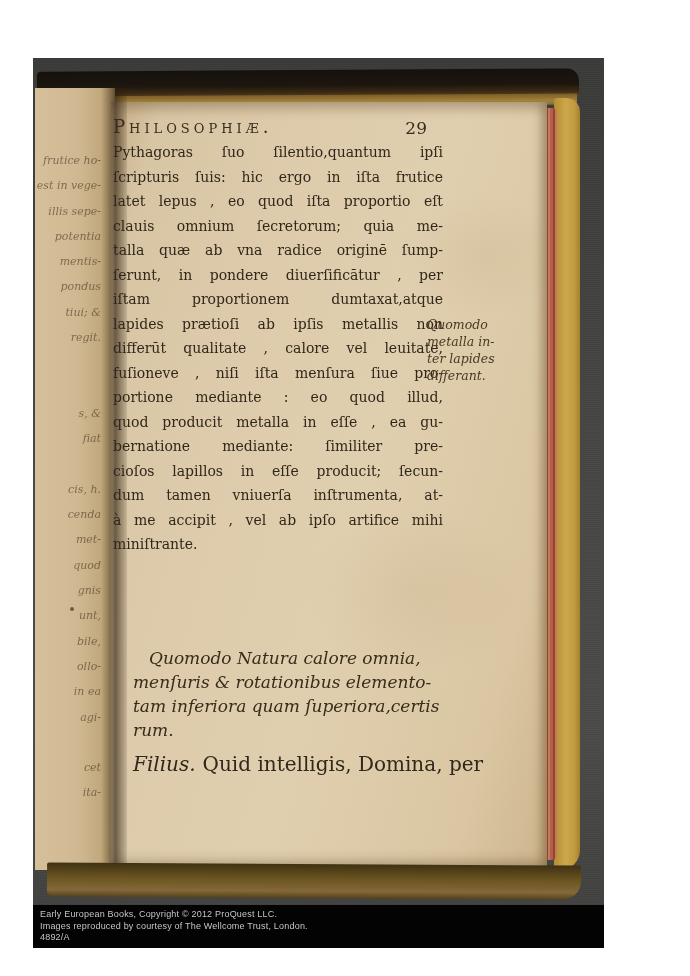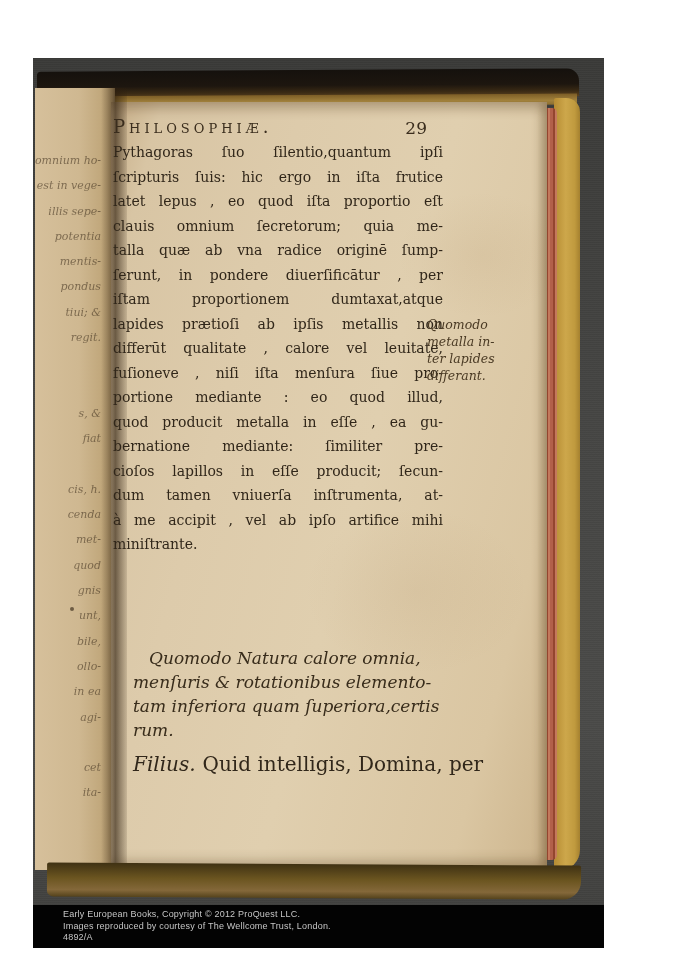--- a/index.html
+++ b/index.html
@@ -56,42 +56,42 @@
   .argument .aline:first-child{text-indent:16px;}
   .dialogue{position:absolute;left:100px;top:694px;width:330px;z-index:5;
          font-size:20px;color:#31271a;white-space:nowrap;}
   .dialogue .speaker{font-style:italic;margin-right:7px;}
   .fragments{position:absolute;left:2px;top:90px;width:66px;z-index:4;text-align:right;
          font-style:italic;font-size:11px;line-height:25.3px;color:#4a3a26;opacity:0.62;
          filter:blur(0.3px);white-space:nowrap;overflow:hidden;}
   .ink-dot{position:absolute;left:37px;top:549px;width:4px;height:4px;border-radius:50%;
          background:rgba(55,42,25,0.65);z-index:6;}
   
-  .caption-band{position:absolute;left:0;top:847px;width:571px;height:43px;background:#030303;z-index:8;padding-left:23px;}
+  .caption-band{position:absolute;left:0;top:847px;width:571px;height:43px;background:#030303;z-index:8;}
   .caption-band .cline{font-family:"Liberation Sans", sans-serif;font-size:9px;line-height:11.5px;
          color:#c6c6c6;padding-left:7px;letter-spacing:0.2px;}
   .caption-band .cline:first-child{padding-top:4px;}
 </style>
 </head>
 <body>
 
 <div class="stage">
   <div class="photo">
 
     <div class="top-shadow"></div>
     <div class="top-ochre"></div>
     <div class="facing-strip"></div>
     <div class="yellow-edge"></div>
     <div class="red-edge"></div>
     <div class="main-page"></div>
     <div class="gutter"></div>
     <div class="bottom-band"></div>
 
     <div class="fragments">
-        <div class="fline">omnium ho-</div>
+        <div class="fline">frutice ho-</div>
         <div class="fline">est in vege-</div>
         <div class="fline">illis sepe-</div>
         <div class="fline">potentia</div>
         <div class="fline">mentis-</div>
         <div class="fline">pondus</div>
         <div class="fline">tiui; &amp;</div>
         <div class="fline">regit.</div>
         <div class="fline">&nbsp;</div>
         <div class="fline">&nbsp;</div>
         <div class="fline">s, &amp;</div>

